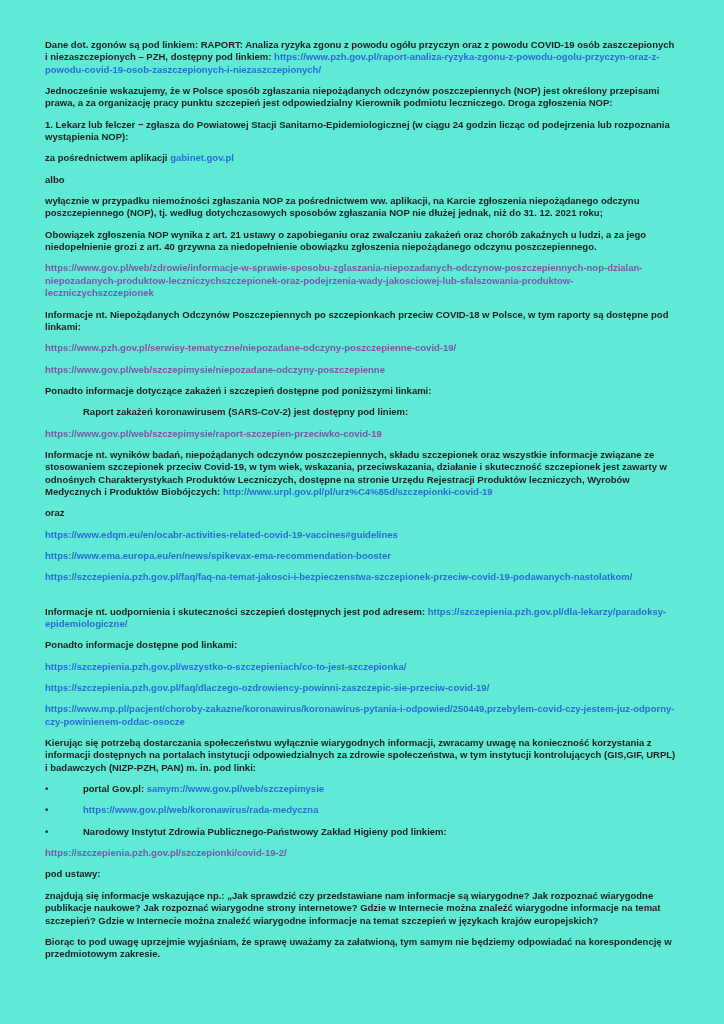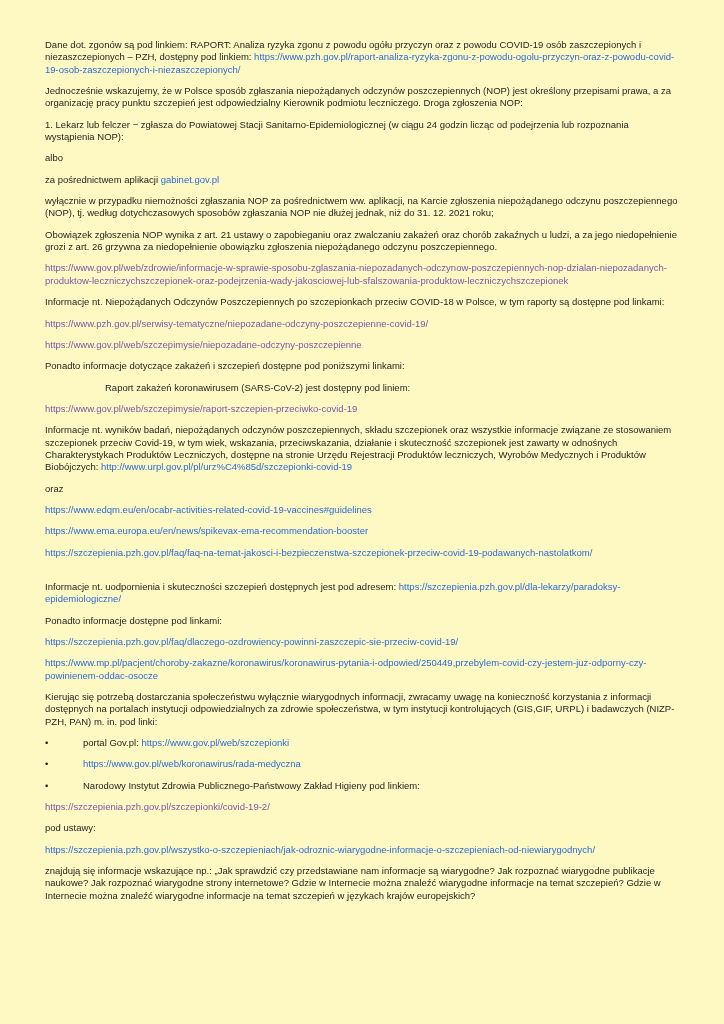--- a/index.html
+++ b/index.html
@@ -12,68 +12,69 @@
     font-family: "Liberation Sans", sans-serif;
     font-size: 9.5px;
     line-height: 1.3;
     color: #1f1f1f;
     overflow: hidden;
   }
   .para {
     margin: 0 0 9px 0;
     overflow-wrap: break-word;
   }
-  .para.indent { margin-left: 60px; }
+  .para.indent { margin-left: 38px; }
   .para.bullet { display: flex; }
   .bullet-dot { flex: 0 0 38px; width: 38px; }
   .para.gap-before { margin-top: 22px; }
   a.run-link { text-decoration: none; cursor: pointer; }
   a.link_blue { color: var(--link-blue, #2b6bd9); }
   a.link_purple { color: var(--link-purple, #7d55a8); }
   span.run-text { color: inherit; }
 </style>
 </head>
 <body>
 
-<div class="page" style="color: rgb(31, 31, 31); background: #fef9c3;">
+<div class="page" style="color: rgb(31, 31, 31); background: #5eead4; font-weight: bold;">
   <div>
       <p class="para p"><span class="run-text">Dane dot. zgonów są pod linkiem: RAPORT: Analiza ryzyka zgonu z powodu ogółu przyczyn oraz z powodu COVID-19 osób zaszczepionych i niezaszczepionych – PZH, dostępny pod linkiem: </span><a class="run-link link_blue" href="#">https://www.pzh.gov.pl/raport-analiza-ryzyka-zgonu-z-powodu-ogolu-przyczyn-oraz-z-powodu-covid-19-osob-zaszczepionych-i-niezaszczepionych/</a></p>
       <p class="para p"><span class="run-text">Jednocześnie wskazujemy, że w Polsce sposób zgłaszania niepożądanych odczynów poszczepiennych (NOP) jest określony przepisami prawa, a za organizację pracy punktu szczepień jest odpowiedzialny Kierownik podmiotu leczniczego. Droga zgłoszenia NOP:</span></p>
       <p class="para p"><span class="run-text">1. Lekarz lub felczer − zgłasza do Powiatowej Stacji Sanitarno-Epidemiologicznej (w ciągu 24 godzin licząc od podejrzenia lub rozpoznania wystąpienia NOP):</span></p>
+      <p class="para p"><span class="run-text">za pośrednictwem aplikacji </span><a class="run-link link_blue" href="#">gabinet.gov.pl</a></p>
       <p class="para p"><span class="run-text">albo</span></p>
-      <p class="para p"><span class="run-text">za pośrednictwem aplikacji </span><a class="run-link link_blue" href="#">gabinet.gov.pl</a></p>
       <p class="para p"><span class="run-text">wyłącznie w przypadku niemożności zgłaszania NOP za pośrednictwem ww. aplikacji, na Karcie zgłoszenia niepożądanego odczynu poszczepiennego (NOP), tj. według dotychczasowych sposobów zgłaszania NOP nie dłużej jednak, niż do 31. 12. 2021 roku;</span></p>
-      <p class="para p"><span class="run-text">Obowiązek zgłoszenia NOP wynika z art. 21 ustawy o zapobieganiu oraz zwalczaniu zakażeń oraz chorób zakaźnych u ludzi, a za jego niedopełnienie grozi z art. 26 grzywna za niedopełnienie obowiązku zgłoszenia niepożądanego odczynu poszczepiennego.</span></p>
+      <p class="para p"><span class="run-text">Obowiązek zgłoszenia NOP wynika z art. 21 ustawy o zapobieganiu oraz zwalczaniu zakażeń oraz chorób zakaźnych u ludzi, a za jego niedopełnienie grozi z art. 40 grzywna za niedopełnienie obowiązku zgłoszenia niepożądanego odczynu poszczepiennego.</span></p>
       <p class="para p"><a class="run-link link_purple" href="#">https://www.gov.pl/web/zdrowie/informacje-w-sprawie-sposobu-zglaszania-niepozadanych-odczynow-poszczepiennych-nop-dzialan-niepozadanych-produktow-leczniczychszczepionek-oraz-podejrzenia-wady-jakosciowej-lub-sfalszowania-produktow-leczniczychszczepionek</a></p>
       <p class="para p"><span class="run-text">Informacje nt. Niepożądanych Odczynów Poszczepiennych po szczepionkach przeciw COVID-18 w Polsce, w tym raporty są dostępne pod linkami:</span></p>
       <p class="para p"><a class="run-link link_purple" href="#">https://www.pzh.gov.pl/serwisy-tematyczne/niepozadane-odczyny-poszczepienne-covid-19/</a></p>
       <p class="para p"><a class="run-link link_purple" href="#">https://www.gov.pl/web/szczepimysie/niepozadane-odczyny-poszczepienne</a></p>
       <p class="para p"><span class="run-text">Ponadto informacje dotyczące zakażeń i szczepień dostępne pod poniższymi linkami:</span></p>
       <p class="para indent"><span class="run-text">Raport zakażeń koronawirusem (SARS-CoV-2) jest dostępny pod liniem:</span></p>
       <p class="para p"><a class="run-link link_purple" href="#">https://www.gov.pl/web/szczepimysie/raport-szczepien-przeciwko-covid-19</a></p>
       <p class="para p"><span class="run-text">Informacje nt. wyników badań, niepożądanych odczynów poszczepiennych, składu szczepionek oraz wszystkie informacje związane ze stosowaniem szczepionek przeciw Covid-19, w tym  wiek, wskazania, przeciwskazania, działanie i skuteczność szczepionek jest zawarty w odnośnych Charakterystykach Produktów Leczniczych, dostępne na stronie Urzędu Rejestracji Produktów leczniczych, Wyrobów Medycznych i Produktów Biobójczych: </span><a class="run-link link_blue" href="#">http://www.urpl.gov.pl/pl/urz%C4%85d/szczepionki-covid-19</a></p>
       <p class="para p"><span class="run-text">oraz</span></p>
       <p class="para p"><a class="run-link link_blue" href="#">https://www.edqm.eu/en/ocabr-activities-related-covid-19-vaccines#guidelines</a></p>
       <p class="para p"><a class="run-link link_blue" href="#">https://www.ema.europa.eu/en/news/spikevax-ema-recommendation-booster</a></p>
       <p class="para p"><a class="run-link link_blue" href="#">https://szczepienia.pzh.gov.pl/faq/faq-na-temat-jakosci-i-bezpieczenstwa-szczepionek-przeciw-covid-19-podawanych-nastolatkom/</a></p>
       <p class="para p gap-before"><span class="run-text">Informacje nt. uodpornienia i skuteczności szczepień dostępnych jest pod adresem: </span><a class="run-link link_blue" href="#">https://szczepienia.pzh.gov.pl/dla-lekarzy/paradoksy-epidemiologiczne/</a></p>
       <p class="para p"><span class="run-text">Ponadto informacje dostępne pod linkami:</span></p>
+      <p class="para p"><a class="run-link link_blue" href="#">https://szczepienia.pzh.gov.pl/wszystko-o-szczepieniach/co-to-jest-szczepionka/</a></p>
       <p class="para p"><a class="run-link link_blue" href="#">https://szczepienia.pzh.gov.pl/faq/dlaczego-ozdrowiency-powinni-zaszczepic-sie-przeciw-covid-19/</a></p>
       <p class="para p"><a class="run-link link_blue" href="#">https://www.mp.pl/pacjent/choroby-zakazne/koronawirus/koronawirus-pytania-i-odpowied/250449,przebylem-covid-czy-jestem-juz-odporny-czy-powinienem-oddac-osocze</a></p>
       <p class="para p"><span class="run-text">Kierując się potrzebą dostarczania społeczeństwu wyłącznie wiarygodnych informacji, zwracamy uwagę na konieczność korzystania z informacji dostępnych na portalach instytucji odpowiedzialnych za zdrowie społeczeństwa, w tym instytucji kontrolujących (GIS,GIF, URPL) i badawczych (NIZP-PZH, PAN) m. in. pod linki:</span></p>
       <p class="para bullet">
         <span class="bullet-dot">•</span>
-        <span class="bullet-text"><span class="run-text">portal Gov.pl: </span><a class="run-link link_blue" href="#">https://www.gov.pl/web/szczepionki</a></span>
+        <span class="bullet-text"><span class="run-text">portal Gov.pl: </span><a class="run-link link_blue" href="#">samym://www.gov.pl/web/szczepimysie</a></span>
       </p>
       <p class="para bullet">
         <span class="bullet-dot">•</span>
         <span class="bullet-text"><a class="run-link link_blue" href="#">https://www.gov.pl/web/koronawirus/rada-medyczna</a></span>
       </p>
       <p class="para bullet">
         <span class="bullet-dot">•</span>
         <span class="bullet-text"><span class="run-text">Narodowy Instytut Zdrowia Publicznego-Państwowy Zakład Higieny pod linkiem:</span></span>
       </p>
       <p class="para p"><a class="run-link link_purple" href="#">https://szczepienia.pzh.gov.pl/szczepionki/covid-19-2/</a></p>
       <p class="para p"><span class="run-text">pod ustawy:</span></p>
-      <p class="para p"><a class="run-link link_blue" href="#">https://szczepienia.pzh.gov.pl/wszystko-o-szczepieniach/jak-odroznic-wiarygodne-informacje-o-szczepieniach-od-niewiarygodnych/</a></p>
       <p class="para p"><span class="run-text">znajdują się informacje wskazujące np.: „Jak sprawdzić czy przedstawiane nam informacje są wiarygodne?  Jak rozpoznać wiarygodne publikacje naukowe?  Jak rozpoznać wiarygodne strony internetowe?  Gdzie w Internecie można znaleźć wiarygodne informacje na temat szczepień?  Gdzie w Internecie można znaleźć wiarygodne informacje na temat szczepień w językach krajów europejskich?</span></p>
+      <p class="para p"><span class="run-text">Biorąc to pod uwagę uprzejmie wyjaśniam, że sprawę uważamy za załatwioną, tym samym nie będziemy odpowiadać na korespondencję w przedmiotowym zakresie.</span></p>
     </div>
 </div>
 
 </body></html>

